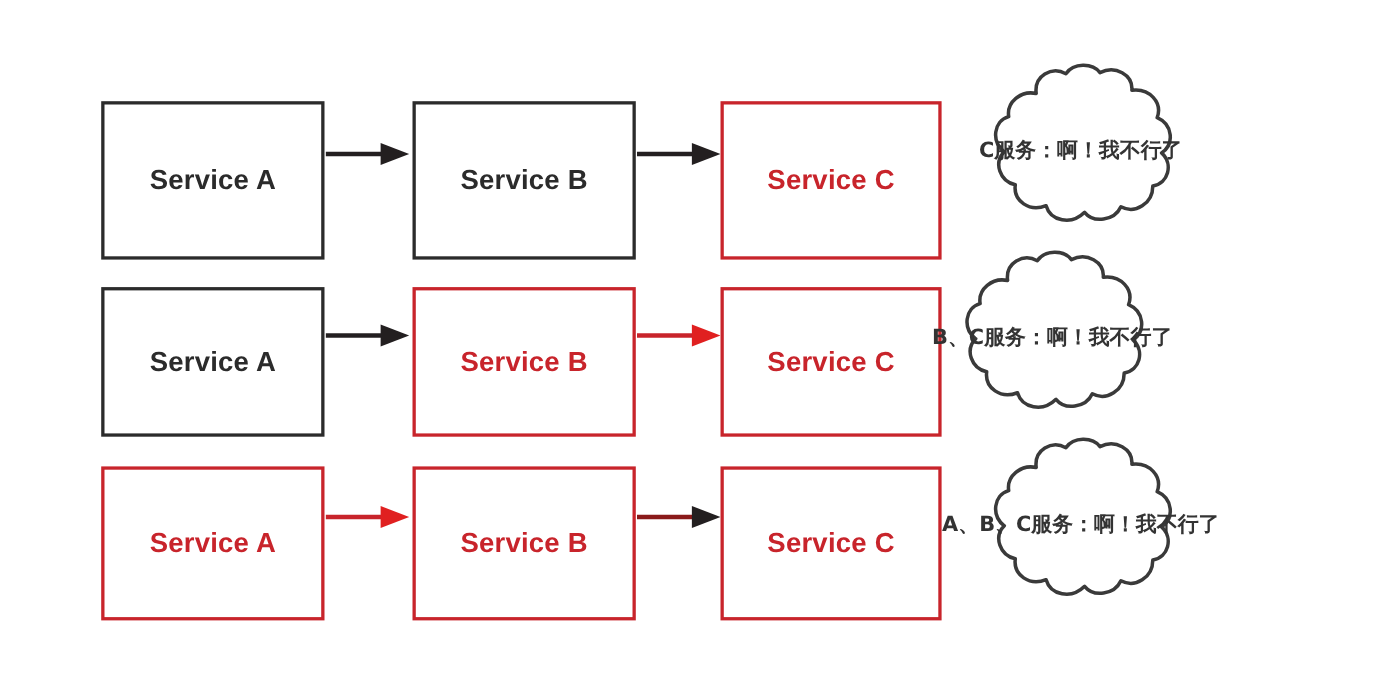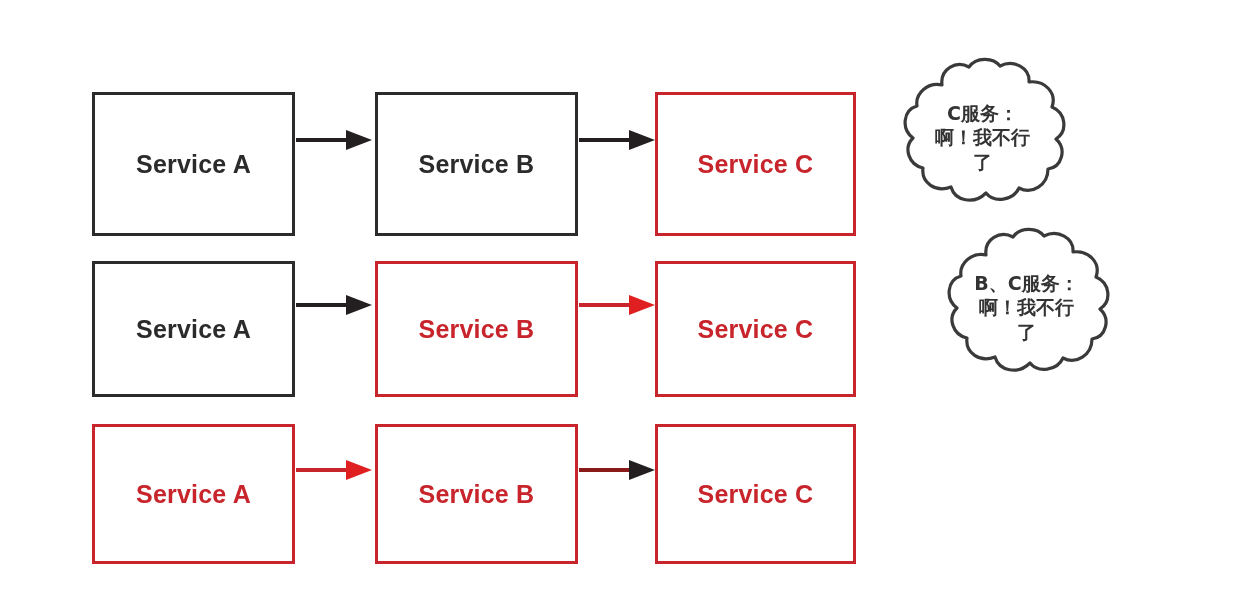--- a/index.html
+++ b/index.html
@@ -67,21 +67,20 @@
     left: 0;
     top: 0;
   }
   .cloud-text {
     position: absolute;
     left: 0;
     top: 0;
     width: 100%;
     height: 100%;
     display: flex;
-    flex-direction: column;
     align-items: center;
     justify-content: center;
     text-align: center;
     color: #333333;
     font-size: 19px;
     font-weight: bold;
     line-height: 1.28;
     font-family: "DejaVu Sans", "Liberation Sans", sans-serif;
     pointer-events: none;
   }
@@ -157,21 +156,21 @@
     <svg width="78" height="26" viewBox="0 0 78 26">
       <line x1="0" y1="13" x2="56" y2="13" stroke="#c8242b" stroke-width="4"></line>
       <polygon points="50,3 76,13 50,23" fill="#e02020"></polygon>
     </svg>
   </div>
 
   <div class="service-box box-fail" style="left:655px; top:237px; width:201px; height:136px;">
     <span class="box-label">Service C</span>
   </div>
 
-  <div class="cloud" style="left:934px; top:225px; width:185px; height:165px;">
+  <div class="cloud" style="left:864px; top:225px; width:185px; height:165px;">
     <svg width="185" height="165" viewBox="0 0 185 165">
       <path d="M52,30 C50,14 66,5 79,12 C86,2 103,2 110,11
                C124,4 140,13 139,27 C155,25 167,38 162,52
                C176,58 178,76 166,84 C177,94 172,112 158,114
                C158,130 142,140 129,133 C123,146 104,148 96,138
                C84,150 65,146 61,132 C46,138 31,128 33,113
                C19,110 13,93 23,83 C11,74 13,55 27,51
                C25,38 38,27 52,30 Z" fill="#ffffff" stroke="#3a3a3a" stroke-width="3.2" stroke-linejoin="round"></path>
     </svg>
     <div class="cloud-text">
@@ -200,14 +199,30 @@
     <svg width="78" height="26" viewBox="0 0 78 26">
       <line x1="0" y1="13" x2="56" y2="13" stroke="#8a1a1a" stroke-width="4"></line>
       <polygon points="50,3 76,13 50,23" fill="#231f20"></polygon>
     </svg>
   </div>
 
   <div class="service-box box-fail" style="left:655px; top:400px; width:201px; height:140px;">
     <span class="box-label">Service C</span>
   </div>
 
+  <div class="cloud" style="left:890px; top:395px; width:185px; height:165px;">
+    <svg width="185" height="165" viewBox="0 0 185 165">
+      <path d="M52,30 C50,14 66,5 79,12 C86,2 103,2 110,11
+               C124,4 140,13 139,27 C155,25 167,38 162,52
+               C176,58 178,76 166,84 C177,94 172,112 158,114
+               C158,130 142,140 129,133 C123,146 104,148 96,138
+               C84,150 65,146 61,132 C46,138 31,128 33,113
+               C19,110 13,93 23,83 C11,74 13,55 27,51
+               C25,38 38,27 52,30 Z" fill="#ffffff" stroke="#3a3a3a" stroke-width="3.2" stroke-linejoin="round"></path>
+    </svg>
+    <div class="cloud-text">
+      <span class="cloud-line">A、B、C服</span>
+      <span class="cloud-line">务：啊！我</span>
+      <span class="cloud-line">不行了</span>
+    </div>
+  </div>
 
 </div>
 
 </body></html>

